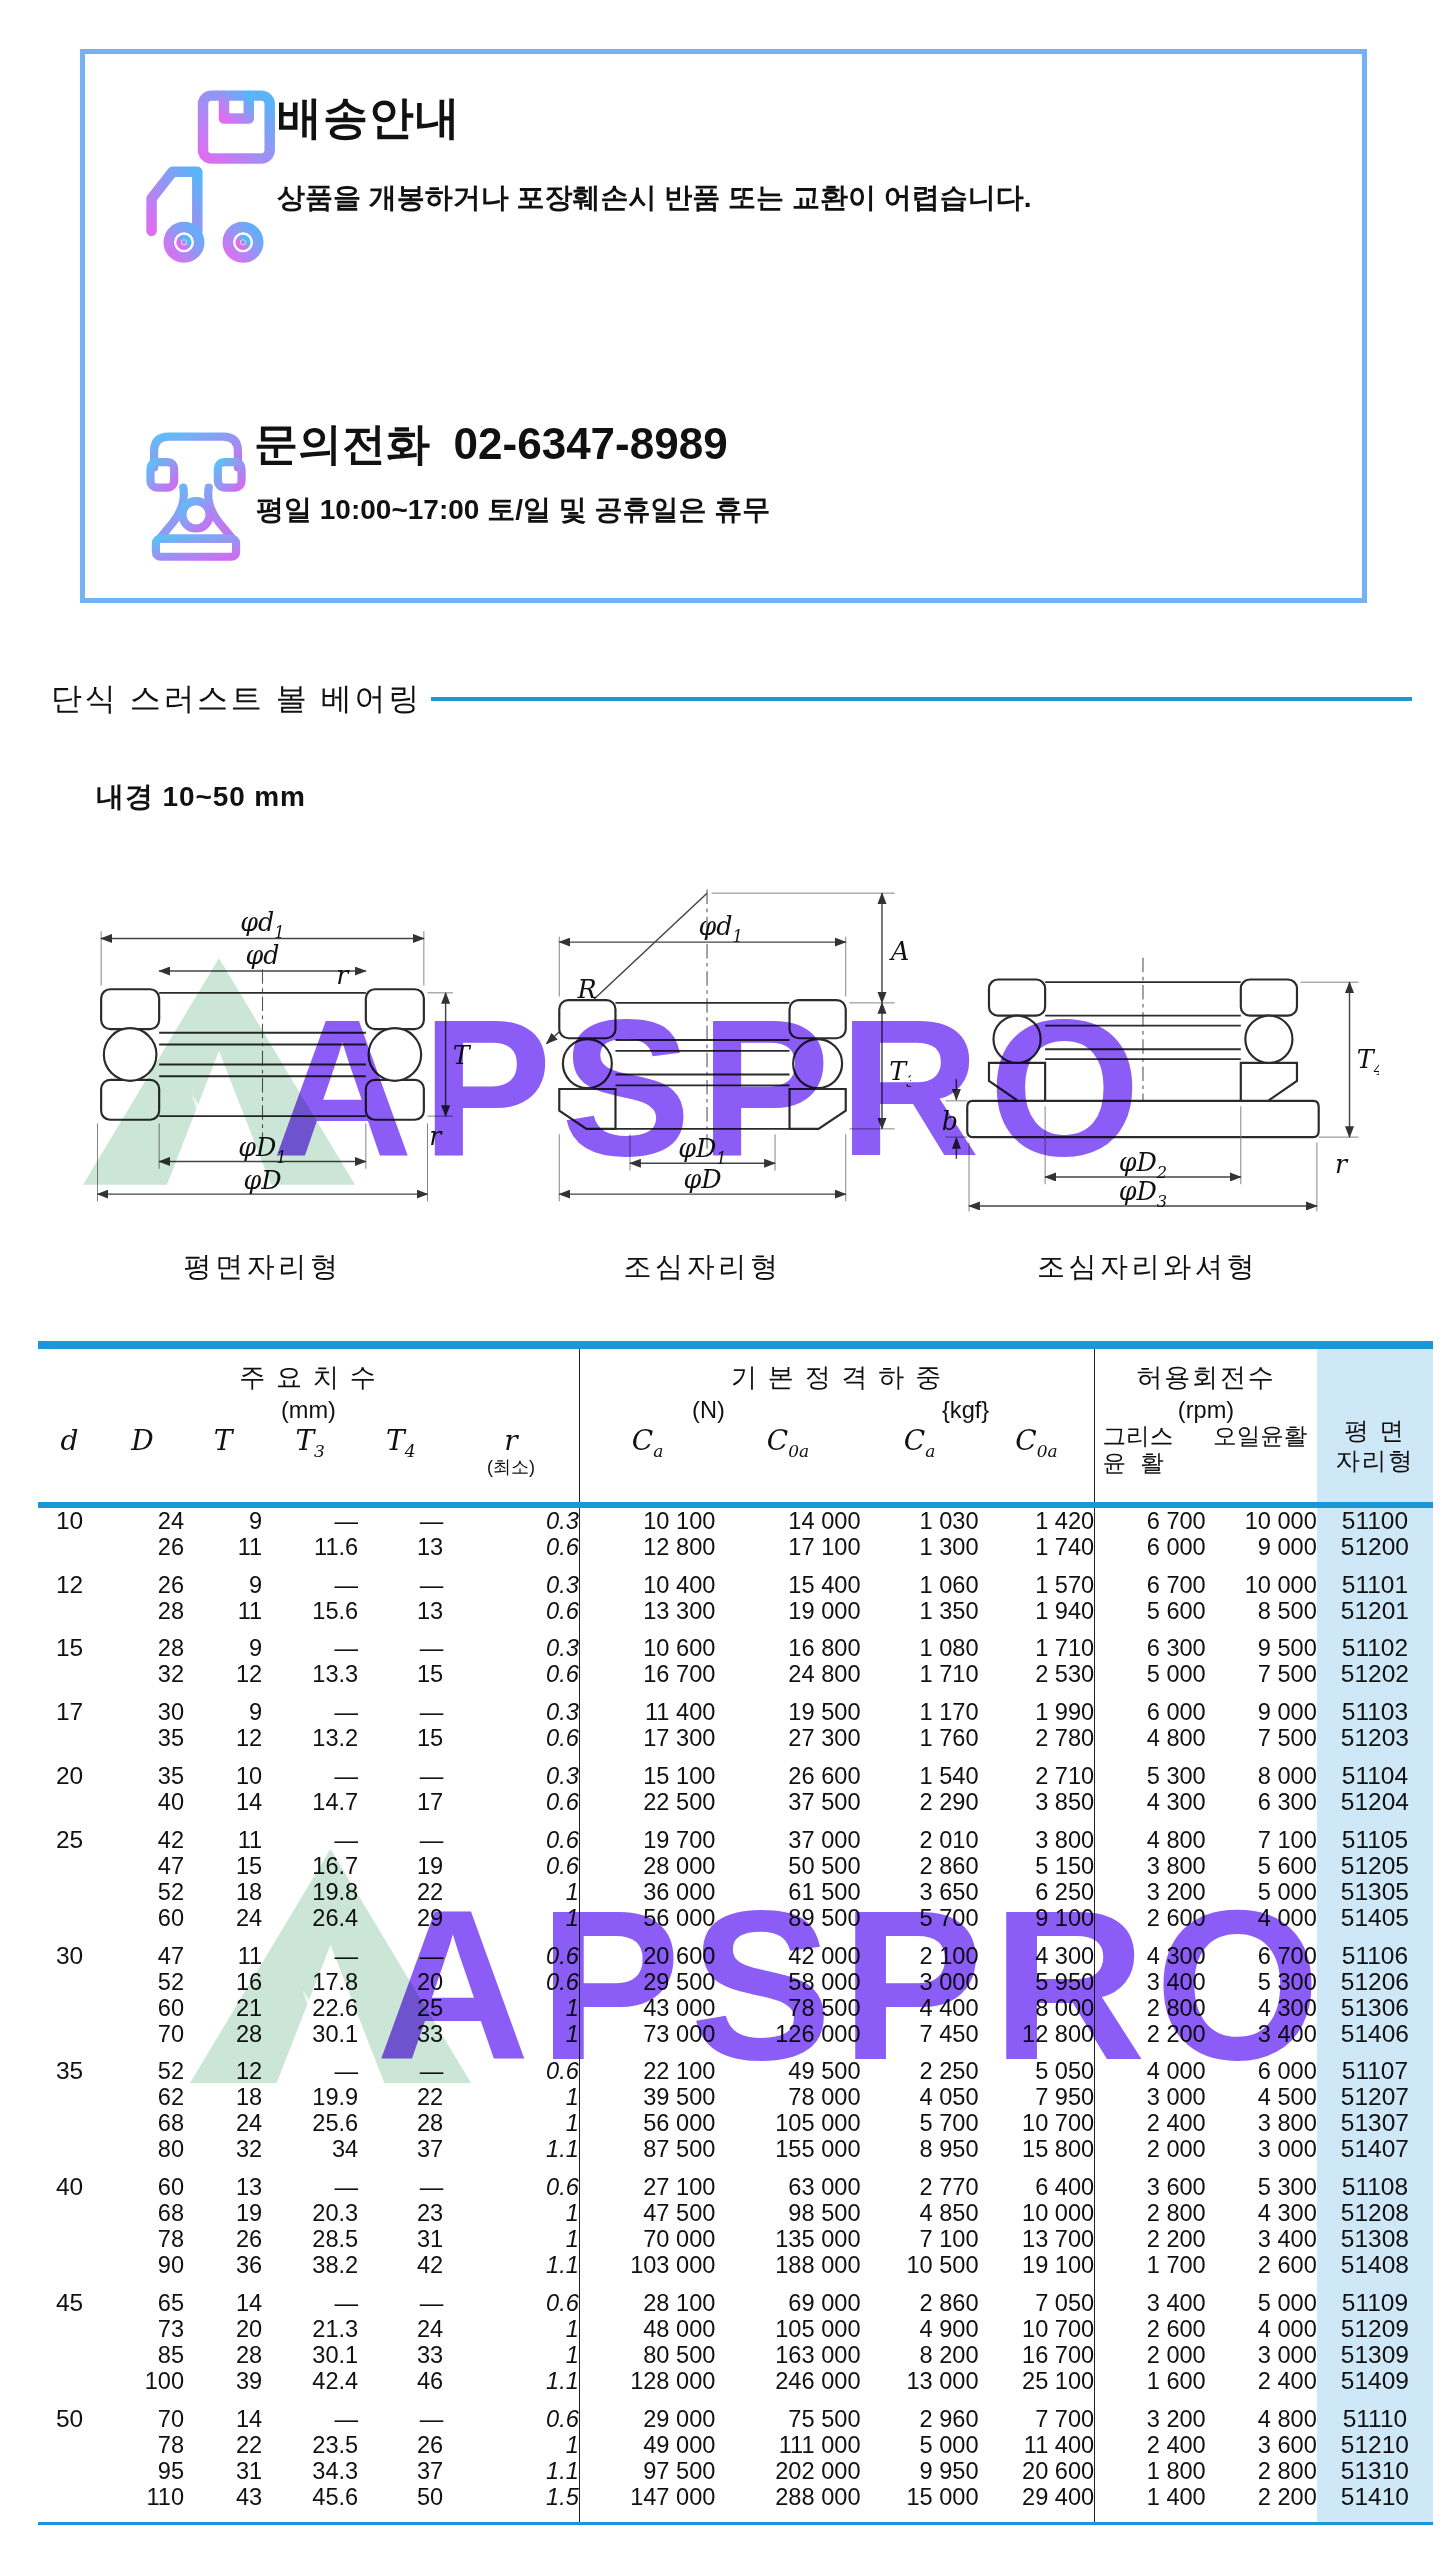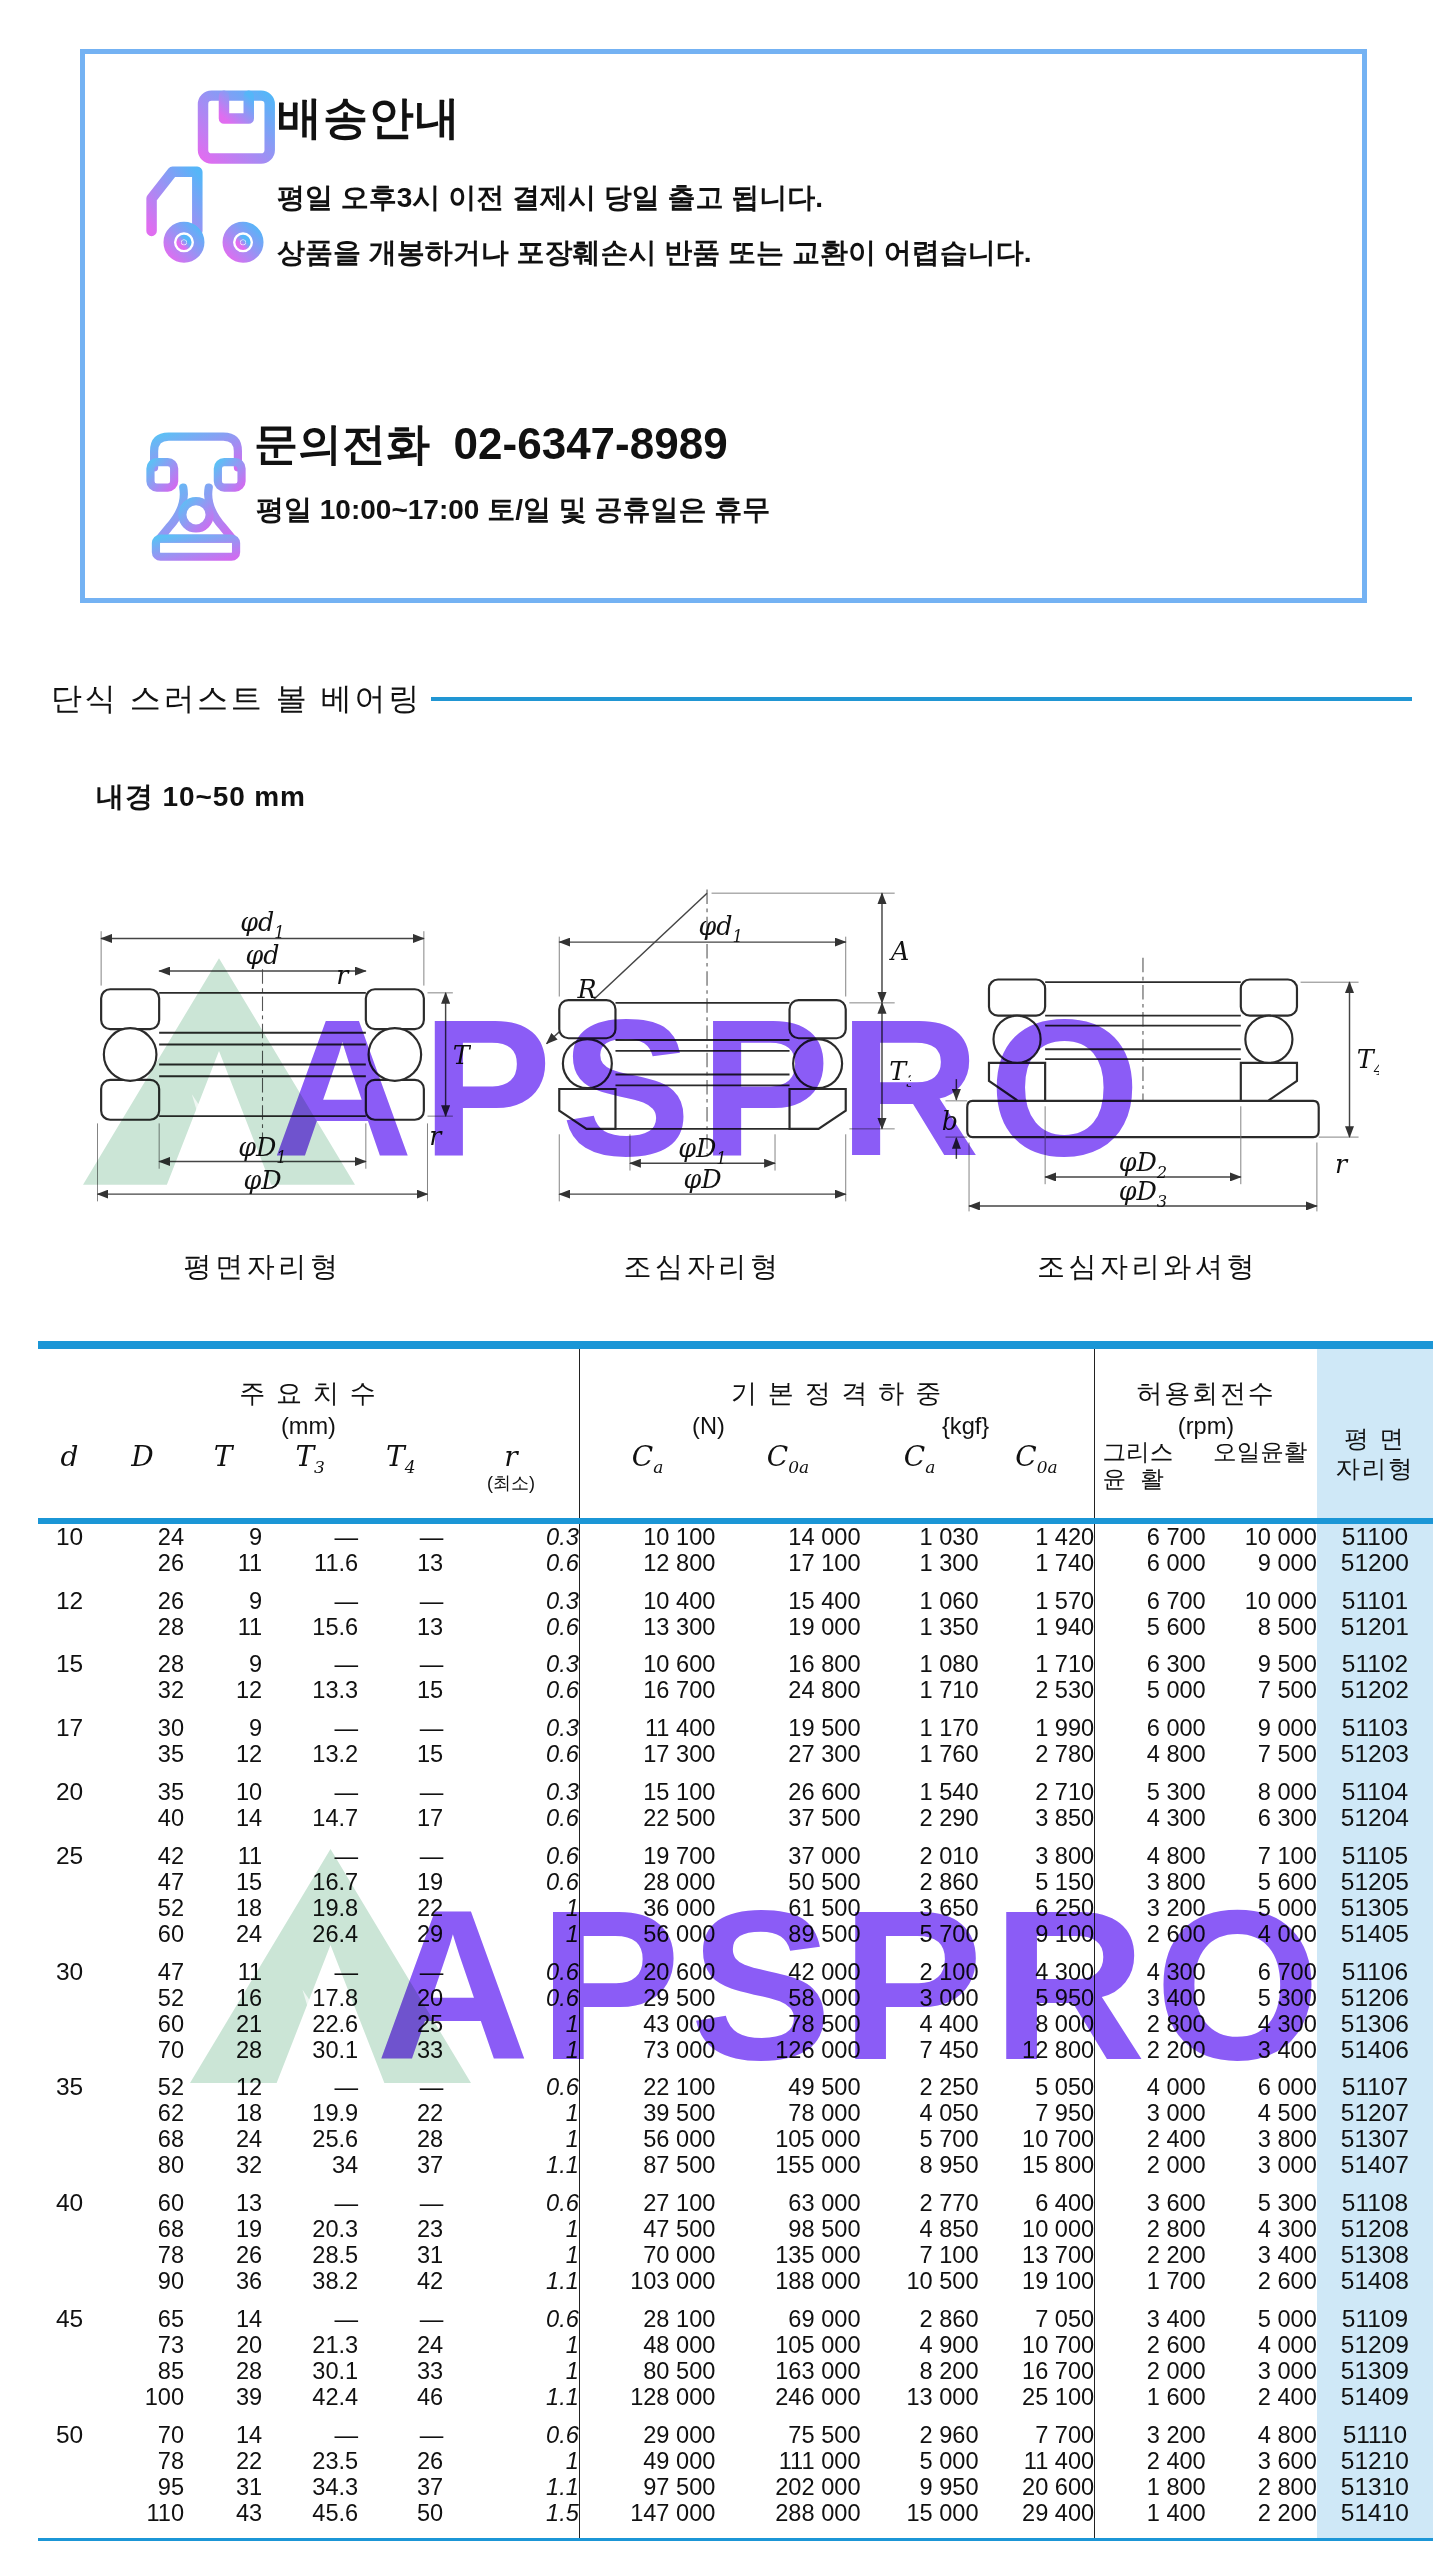--- a/index.html
+++ b/index.html
@@ -33,21 +33,21 @@
   
   .wm{position:absolute;z-index:5;pointer-events:none;mix-blend-mode:multiply;}
   .wm-text{font-weight:800;color:#8b5cf6;letter-spacing:9px;font-family:"Liberation Sans",sans-serif;
            white-space:nowrap;line-height:1;}
   
   table.spec{position:absolute;left:38px;top:1341px;width:1395px;table-layout:fixed;
              border-collapse:collapse;z-index:2;
              border-top:8.2px solid #1b96d6;border-bottom:3.6px solid #1b96d6;}
   table.spec th,table.spec td{padding:0;margin:0;font-weight:normal;}
   thead th{vertical-align:top;}
-  .gtitle{font-size:26px;letter-spacing:1.8px;padding-top:27px;text-align:center;}
+  .gtitle{font-size:26px;letter-spacing:1.8px;padding-top:11px;text-align:center;}
   .gunit{font-size:23.6px;text-align:center;padding-top:1.8px;}
   .units2{display:flex;font-size:23.6px;padding-top:1.8px;}
   .units2 span{width:50%;text-align:center;}
   .symrow th{height:78px;vertical-align:top;padding-top:9px;font-size:28px;text-align:center;}
   .math{font-family:"DejaVu Serif",serif;font-style:italic;font-size:28px;}
   .math sub{font-size:17px;font-style:italic;}
   .minlab{display:block;font-size:18px;font-family:"Liberation Sans",sans-serif;font-style:normal;margin-top:-1.8px;}
   .kor2{font-size:23.6px;line-height:27px;text-align:left;padding-left:7.3px;font-style:normal;
         font-family:Liberation Mono, monospace;}
   .vr{border-right:1.8px solid #222;}
@@ -91,21 +91,20 @@
           <path d="M134,74 v76"></path>
           <circle cx="44" cy="162" r="16" fill="#fff"></circle>
           <circle cx="106" cy="162" r="16" fill="#fff"></circle>
           <circle cx="44" cy="162" r="2.5" fill="url(#tg)"></circle>
           <circle cx="106" cy="162" r="2.5" fill="url(#tg)"></circle>
         </g>
       </svg>
     </div>
     <div class="dv-title">배송안내</div>
     <div class="dv-lines">
-      <div>평일 오후3시 이전 결제시 당일 출고 됩니다.</div>
       <div>상품을 개봉하거나 포장훼손시 반품 또는 교환이 어렵습니다.</div>
     </div>
     <div class="phone-wrap">
       <svg width="102" height="156" viewBox="0 0 112 168">
         <defs>
           <linearGradient id="pg" x1="0" y1="0" x2="1" y2="1">
             <stop offset="0" stop-color="#5cc0f5"></stop>
               <stop offset="1" stop-color="#cf6cf0"></stop>
           </linearGradient>
         </defs>

